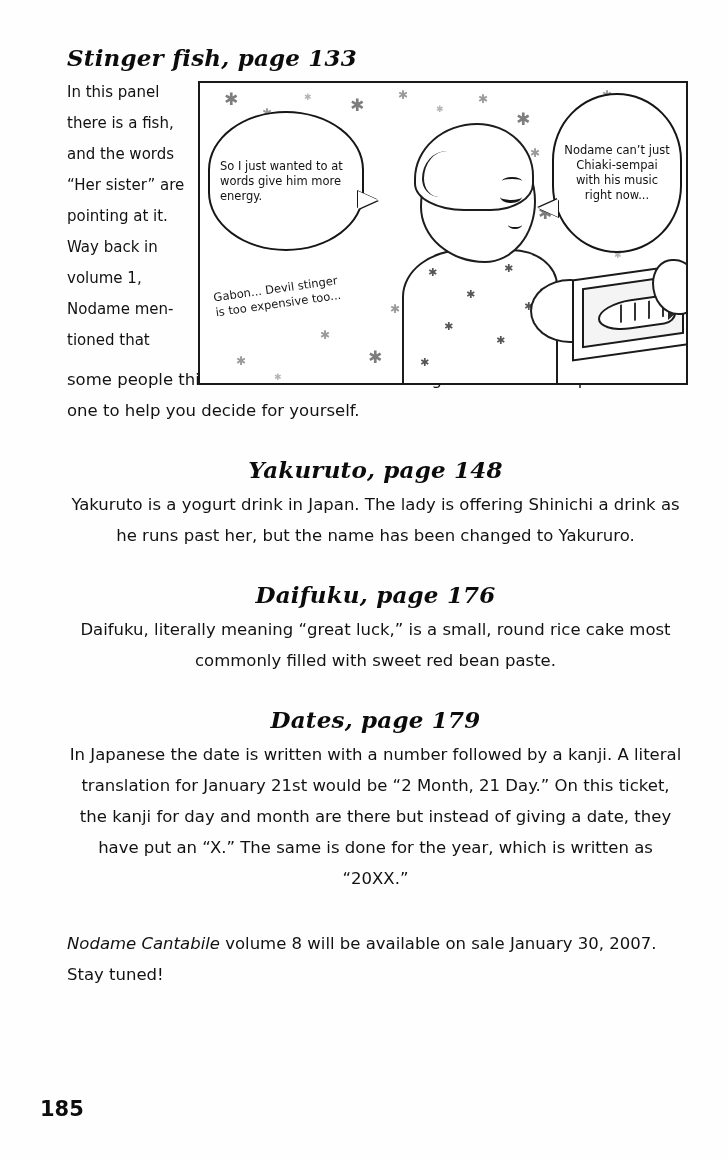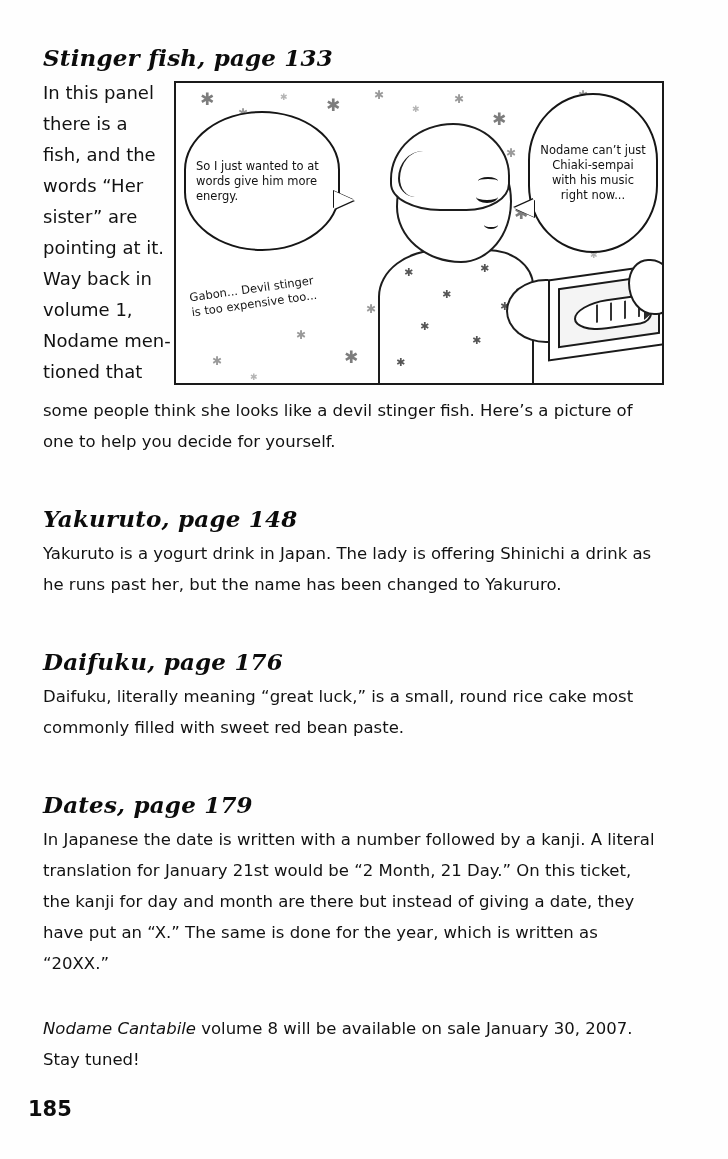--- a/index.html
+++ b/index.html
@@ -19,21 +19,21 @@
   .page {
     position: absolute;
     left: 0; top: 0;
     width: 728px;
     height: 1159px;
     background: #fefefe;
   }
 
   .content {
     position: absolute;
-    left: 43px;
+    left: 67px;
     top: 44px;
     width: 617px;
   }
 
   h2.section-title {
     font-family: "DejaVu Serif", serif;
     font-style: italic;
     font-weight: bold;
     font-size: 23px;
     letter-spacing: 0.2px;
@@ -50,21 +50,21 @@
   }
 
   
   .top-block {
     position: relative;
     min-height: 300px;
   }
   .intro-col {
     width: 128px;
     float: left;
-    font-size: 18px;
+    font-size: 15px;
     line-height: 31px;
   }
   .panel {
     position: absolute;
     left: 131px;
     top: 37px;
     width: 486px;
     height: 300px;
     border: 2px solid #1a1a1a;
     background: #ffffff;
@@ -256,29 +256,29 @@
     left: 452px; top: 176px;
     width: 42px; height: 52px;
     border: 2px solid #1d1d1d;
     border-radius: 46% 54% 40% 60%;
     background: #ffffff;
   }
 
   
   .page-number {
     position: absolute;
-    left: 28px;
+    left: 40px;
     top: 1097px;
     font-family: "DejaVu Sans", sans-serif;
     font-weight: bold;
     font-size: 21px;
     color: #0d0d0d;
   }
 
-  .block { margin-top: 48px; }
+  .block { margin-top: 30px; text-align: center; }
   .final-note { margin-top: 34px; }
   .final-note .ital {
     font-style: italic;
     margin-top: 48px;
   }
 </style>
 </head>
 <body>
 
 <div class="page">

